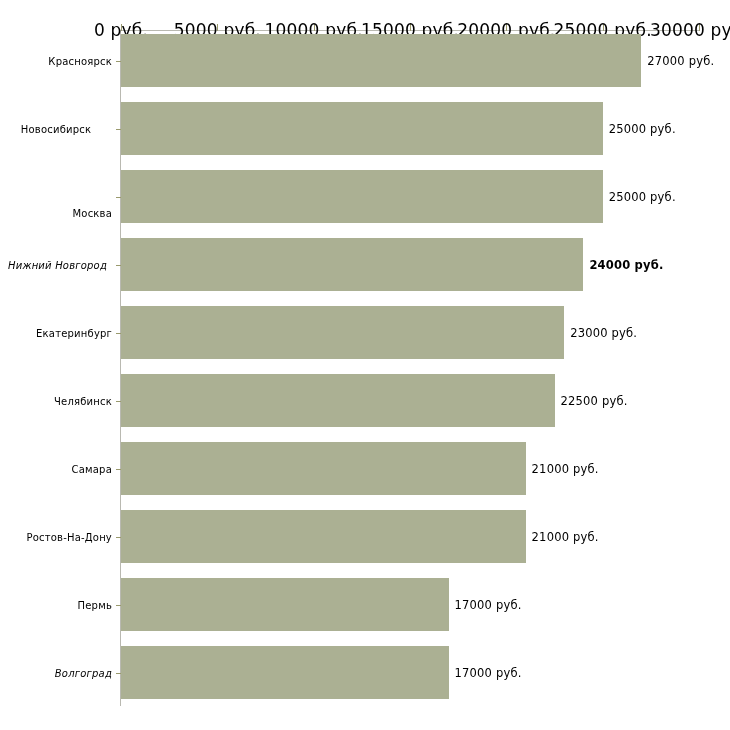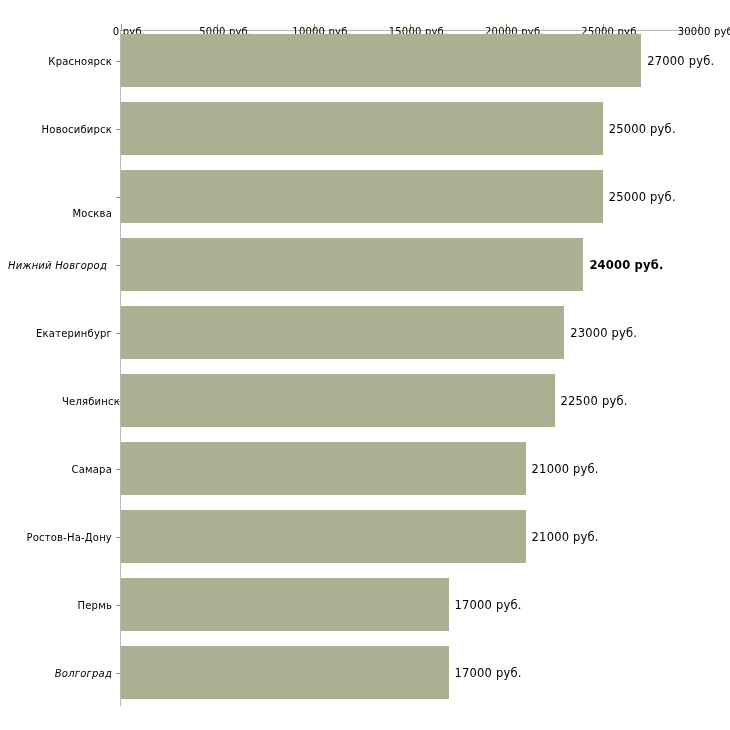--- a/index.html
+++ b/index.html
@@ -35,27 +35,26 @@
   }
   .tick-mark {
     position: absolute;
     top: 24px;
     width: 1px;
     height: 7px;
     background: #9a9a6e;
   }
   .tick-label {
     position: absolute;
-    top: 26px;
-    font-size: 10px;
+    top: 20px;
+    font-size: 17px;
     color: #000000;
     white-space: nowrap;
     transform: translateX(-50%);
     letter-spacing: 0.2px;
-    margin-left: 8px;
   }
 
   
   .cat-tick {
     position: absolute;
     left: 116px;
     width: 5px;
     height: 1px;
     background: #9a9a6e;
   }
@@ -107,29 +106,29 @@
       <div class="tick-label" style="left: 506.333px;">20000 руб.</div>
       <div class="tick-mark" style="left: 602.667px;"></div>
       <div class="tick-label" style="left: 602.667px;">25000 руб.</div>
       <div class="tick-mark" style="left: 699px;"></div>
       <div class="tick-label" style="left: 699px;">30000 руб.</div>
     </div>
   <div id="y-labels">
       <div class="cat-tick" style="top: 60.5px;"></div>
       <div class="cat-label" style="top: 60.5px; left: 0px; width: 112px;">Красноярск</div>
       <div class="cat-tick" style="top: 128.5px;"></div>
-      <div class="cat-label" style="top: 128.5px; left: 0px; width: 112px;">Новосибирск</div>
+      <div class="cat-label" style="top: 128.5px; left: 0px; width: 112px; text-align: center;">Новосибирск</div>
       <div class="cat-tick" style="top: 196.5px;"></div>
       <div class="cat-label" style="top: 196.5px; left: 0px; width: 112px; margin-top: 16px;">Москва</div>
       <div class="cat-tick" style="top: 264.5px;"></div>
       <div class="cat-label" style="top: 264.5px; left: 8px; width: 92px; font-style: italic;">Нижний Новгород</div>
       <div class="cat-tick" style="top: 332.5px;"></div>
       <div class="cat-label" style="top: 332.5px; left: 0px; width: 112px;">Екатеринбург</div>
       <div class="cat-tick" style="top: 400.5px;"></div>
-      <div class="cat-label" style="top: 400.5px; left: 0px; width: 112px; padding-left: 8px;">Челябинск</div>
+      <div class="cat-label" style="top: 400.5px; left: 0px; width: 112px;">Челябинск</div>
       <div class="cat-tick" style="top: 468.5px;"></div>
       <div class="cat-label" style="top: 468.5px; left: 0px; width: 112px;">Самара</div>
       <div class="cat-tick" style="top: 536.5px;"></div>
       <div class="cat-label" style="top: 536.5px; left: 0px; width: 112px;">Ростов-На-Дону</div>
       <div class="cat-tick" style="top: 604.5px;"></div>
       <div class="cat-label" style="top: 604.5px; left: 0px; width: 112px;">Пермь</div>
       <div class="cat-tick" style="top: 672.5px;"></div>
       <div class="cat-label" style="top: 672.5px; left: 0px; width: 112px; font-style: italic;">Волгоград</div>
     </div>
   <div id="bars">

